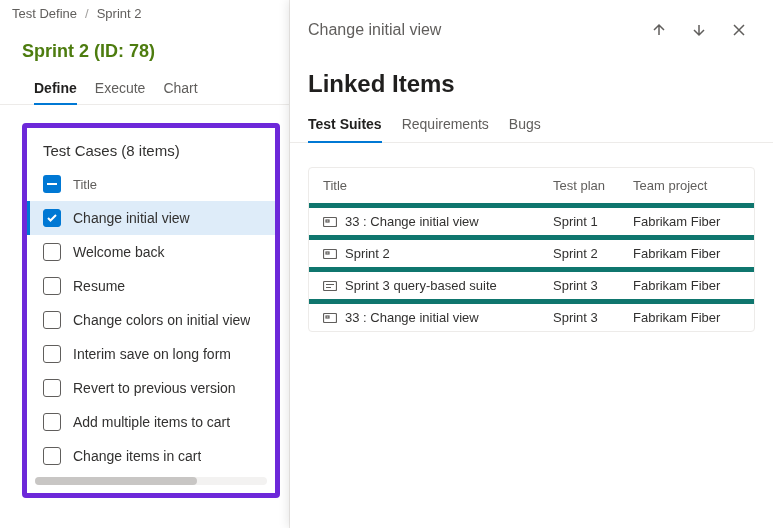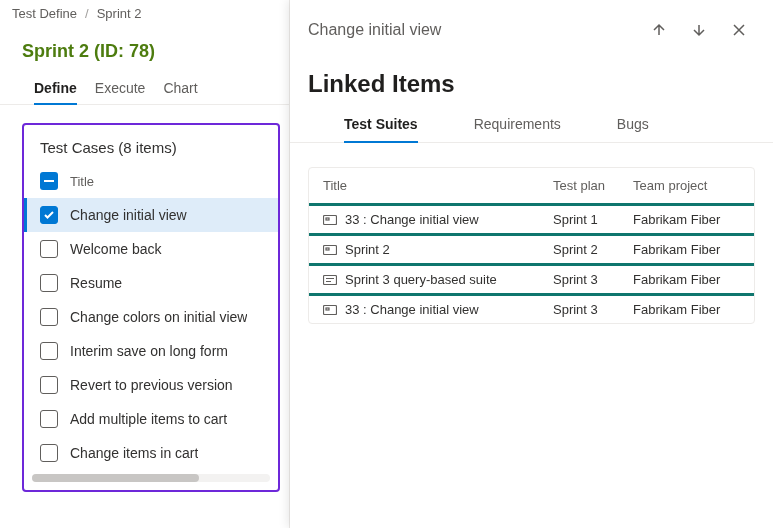--- a/index.html
+++ b/index.html
@@ -11,21 +11,21 @@
 .breadcrumb-item { cursor: pointer; }
 
 .title-region { padding: 14px 22px 4px; }
 .page-title { font-size: 18px; font-weight: 600; color: #4d7c0f; }
 
 .tabs { display: flex; gap: 18px; padding: 8px 34px 0; border-bottom: 1px solid #edebe9; }
 .tab { padding: 6px 0 8px; cursor: pointer; color: #605e5c; font-size: 14px; position: relative; }
 .tab.active { color: #201f1e; font-weight: 600; }
 .tab.active::after { content: ""; position: absolute; left: 0; right: 0; bottom: -1px; height: 2px; background: #0078d4; }
 
-.card { margin: 18px 0 0 22px; border: 2px solid #6d28d9; border-radius: 4px; width: 258px; background: #fff; }
+.card { margin: 18px 0 0 22px; border: 5px solid #6d28d9; border-radius: 4px; width: 258px; background: #fff; }
 .card-header { padding: 14px 16px 10px; font-size: 15px; font-weight: 400; color: #323130; }
 .header-row { display: flex; align-items: center; padding: 6px 16px 8px; gap: 12px; }
 .header-checkbox { width: 18px; height: 18px; border-radius: 3px; background: #0078d4; display: flex; align-items: center; justify-content: center; flex-shrink: 0; }
 .header-checkbox svg { width: 10px; height: 2px; }
 .col-label { color: #605e5c; font-size: 13px; }
 
 .list-row { display: flex; align-items: center; padding: 8px 16px; gap: 12px; cursor: pointer; position: relative; }
 .list-row.selected { background: #deecf9; }
 .list-row.selected::before { content: ""; position: absolute; left: 0; top: 0; bottom: 0; width: 3px; background: #0078d4; }
 .checkbox { width: 18px; height: 18px; border: 1px solid #605e5c; border-radius: 3px; flex-shrink: 0; background: #fff; }
@@ -38,30 +38,30 @@
 
 .right-panel { position: absolute; top: 0; right: 0; width: 483px; height: 100%; background: #fff; box-shadow: -2px 0 10px rgba(0,0,0,0.1); }
 .panel-header { display: flex; align-items: center; padding: 14px 18px 8px; }
 .panel-title { flex: 1; font-size: 16px; color: #605e5c; font-weight: 400; }
 .panel-actions { display: flex; gap: 8px; }
 .icon-btn { width: 32px; height: 32px; display: flex; align-items: center; justify-content: center; cursor: pointer; color: #605e5c; border-radius: 2px; }
 .icon-btn svg { width: 16px; height: 16px; stroke: currentColor; stroke-width: 1.5; fill: none; }
 
 .section-title { font-size: 24px; font-weight: 600; padding: 16px 18px 8px; color: #201f1e; }
 .panel-tabs { display: flex; gap: 20px; padding: 4px 18px 0; border-bottom: 1px solid #edebe9; }
-.panel-tab { padding: 6px 0 10px; cursor: pointer; color: #605e5c; font-size: 14px; position: relative; margin-left: 36px; }
+.panel-tab { padding: 6px 0 10px; cursor: pointer; color: #605e5c; font-size: 14px; position: relative; }
 .panel-tab.active { font-weight: 600; color: #201f1e; }
 .panel-tab.active::after { content: ""; position: absolute; left: 0; right: 0; bottom: -1px; height: 2px; background: #0078d4; }
 
 .table-card { margin: 24px 18px; border: 1px solid #edebe9; border-radius: 4px; }
 .table-head { display: flex; padding: 10px 14px; color: #605e5c; font-size: 13px; }
 .th-title { flex: 0 0 230px; }
 .th-plan { flex: 0 0 80px; }
 .th-proj { flex: 1; }
-.table-row { display: flex; align-items: center; padding: 6px 14px; border-top: 3px solid #0f766e; font-size: 13px; color: #323130; }
+.table-row { display: flex; align-items: center; padding: 6px 14px; border-top: 5px solid #0f766e; font-size: 13px; color: #323130; }
 .td-title { flex: 0 0 230px; display: flex; align-items: center; gap: 8px; }
 .td-plan { flex: 0 0 80px; }
 .td-proj { flex: 1; }
 .suite-icon { width: 14px; height: 12px; flex-shrink: 0; }
 .suite-icon svg { width: 100%; height: 100%; stroke: #605e5c; stroke-width: 1.2; fill: none; }
 </style>
 </head>
 <body>
 
 <div class="left-panel">

